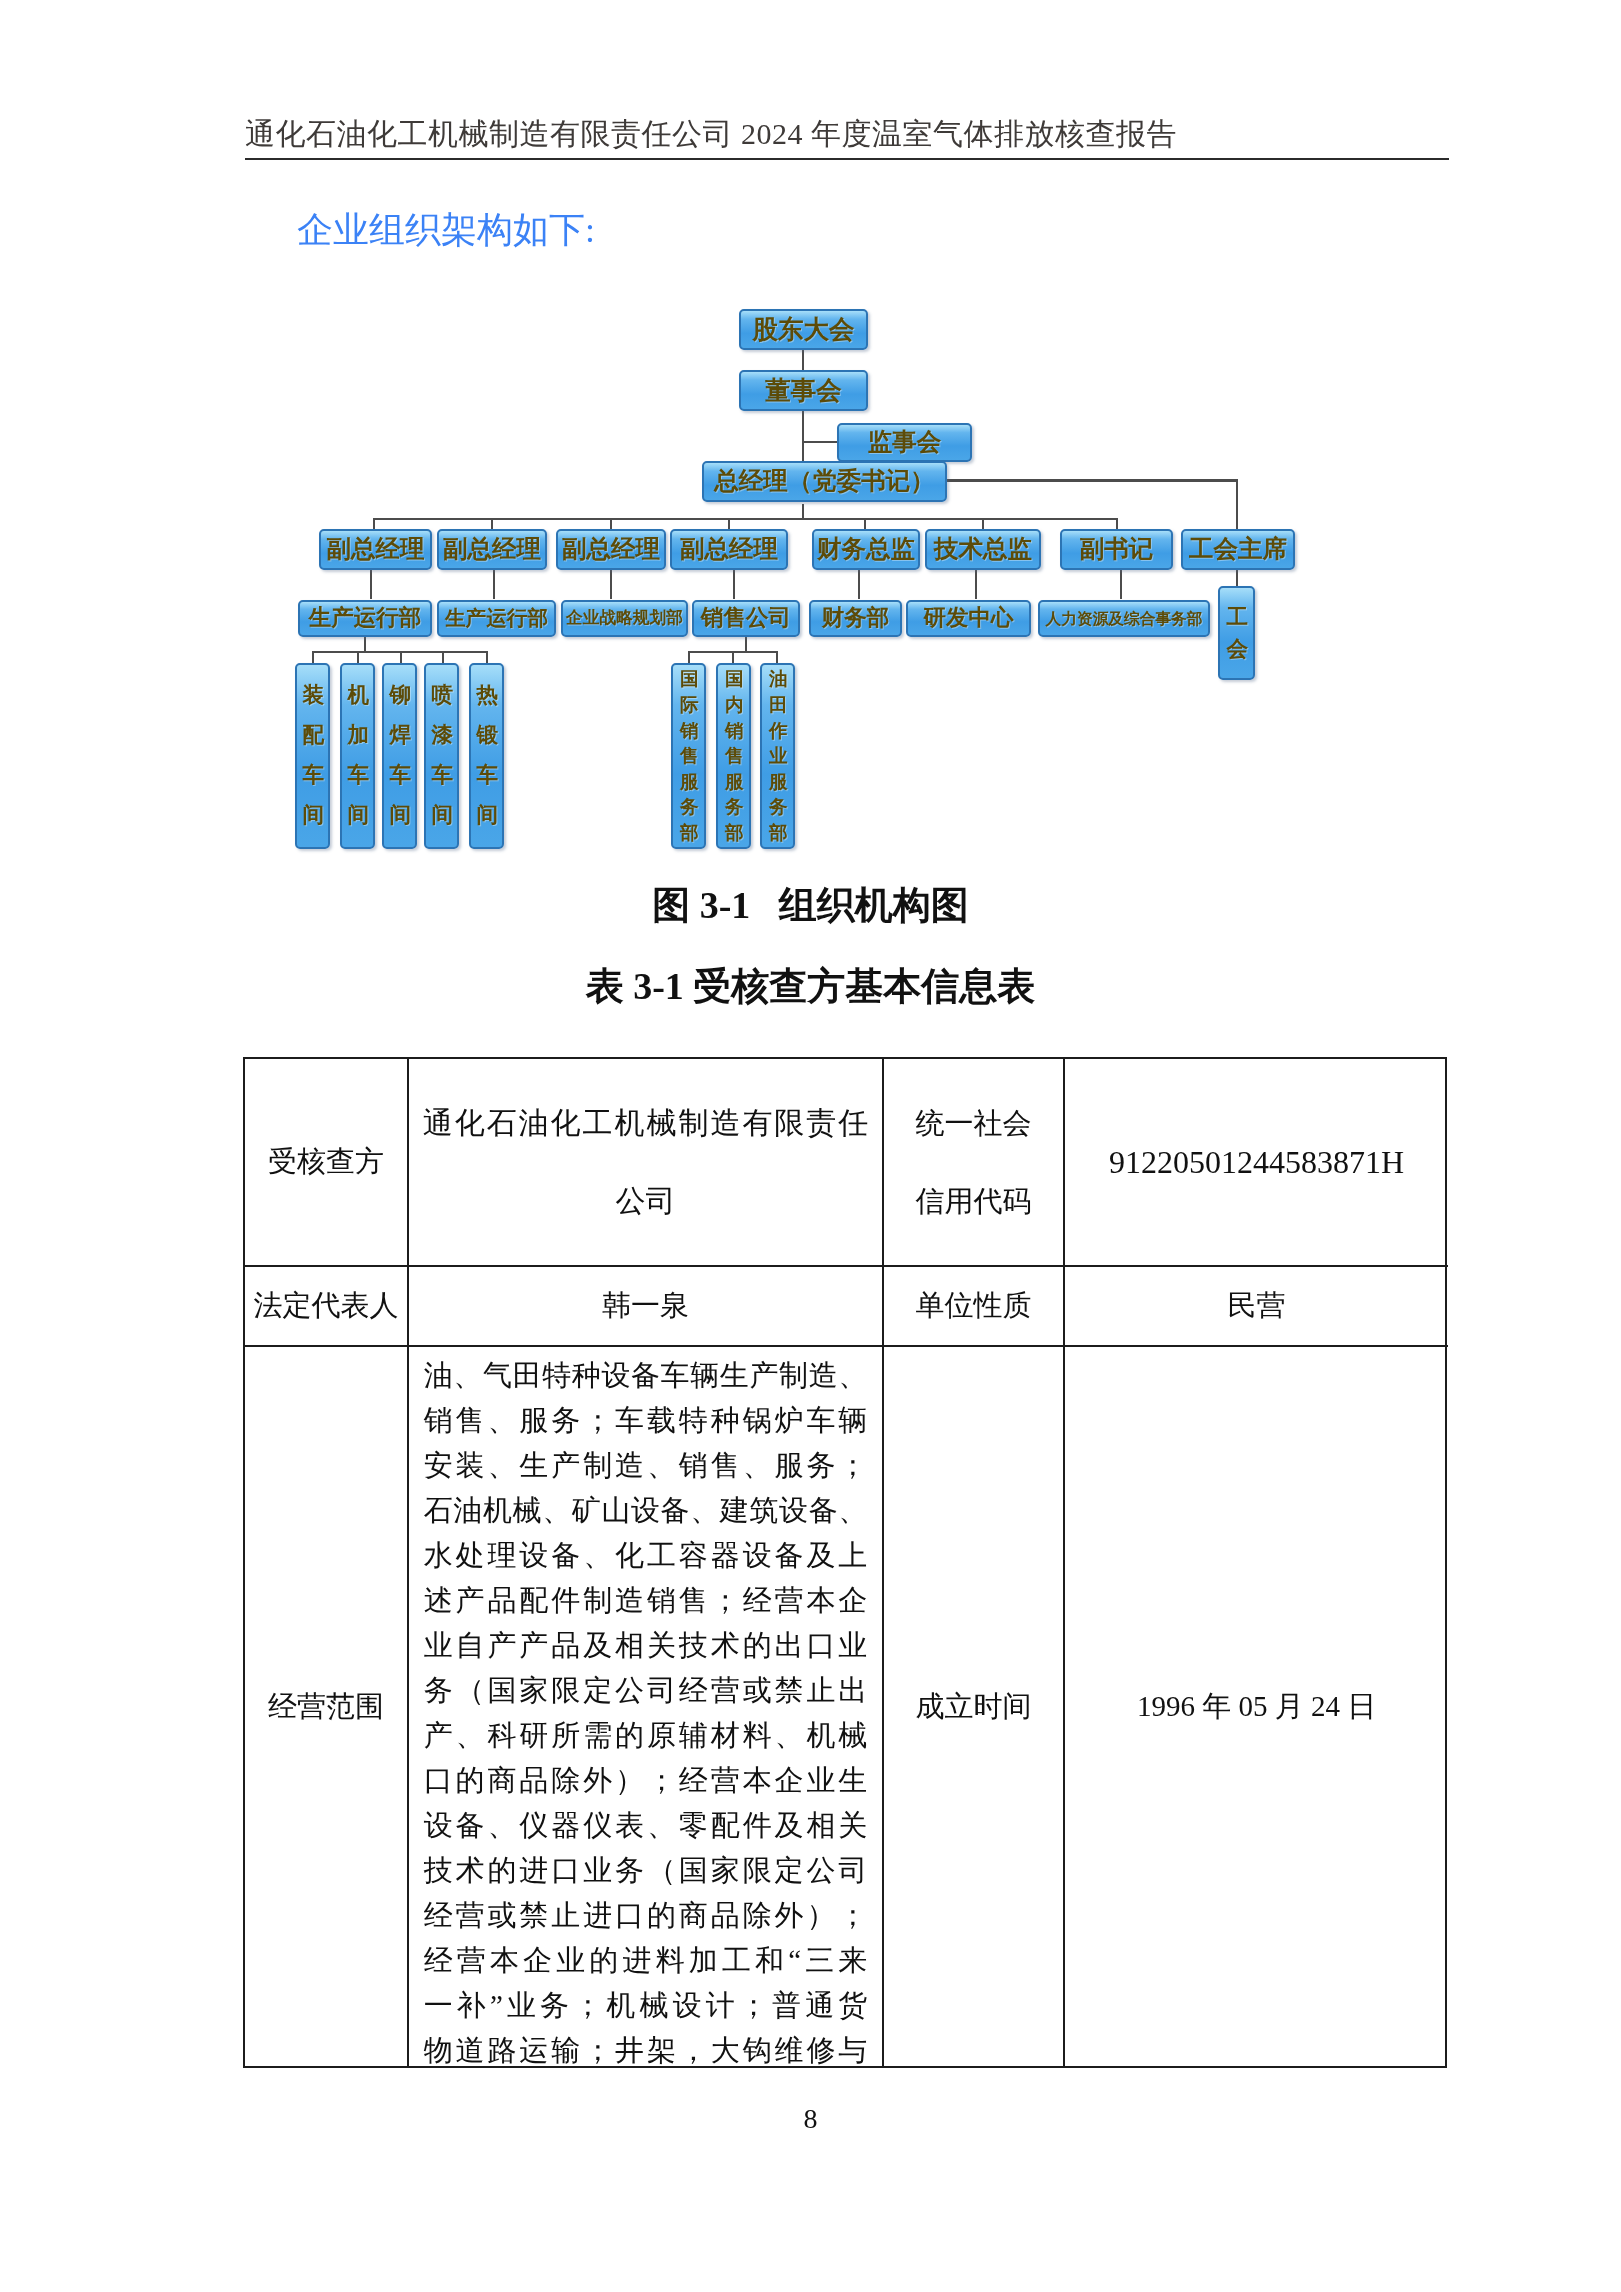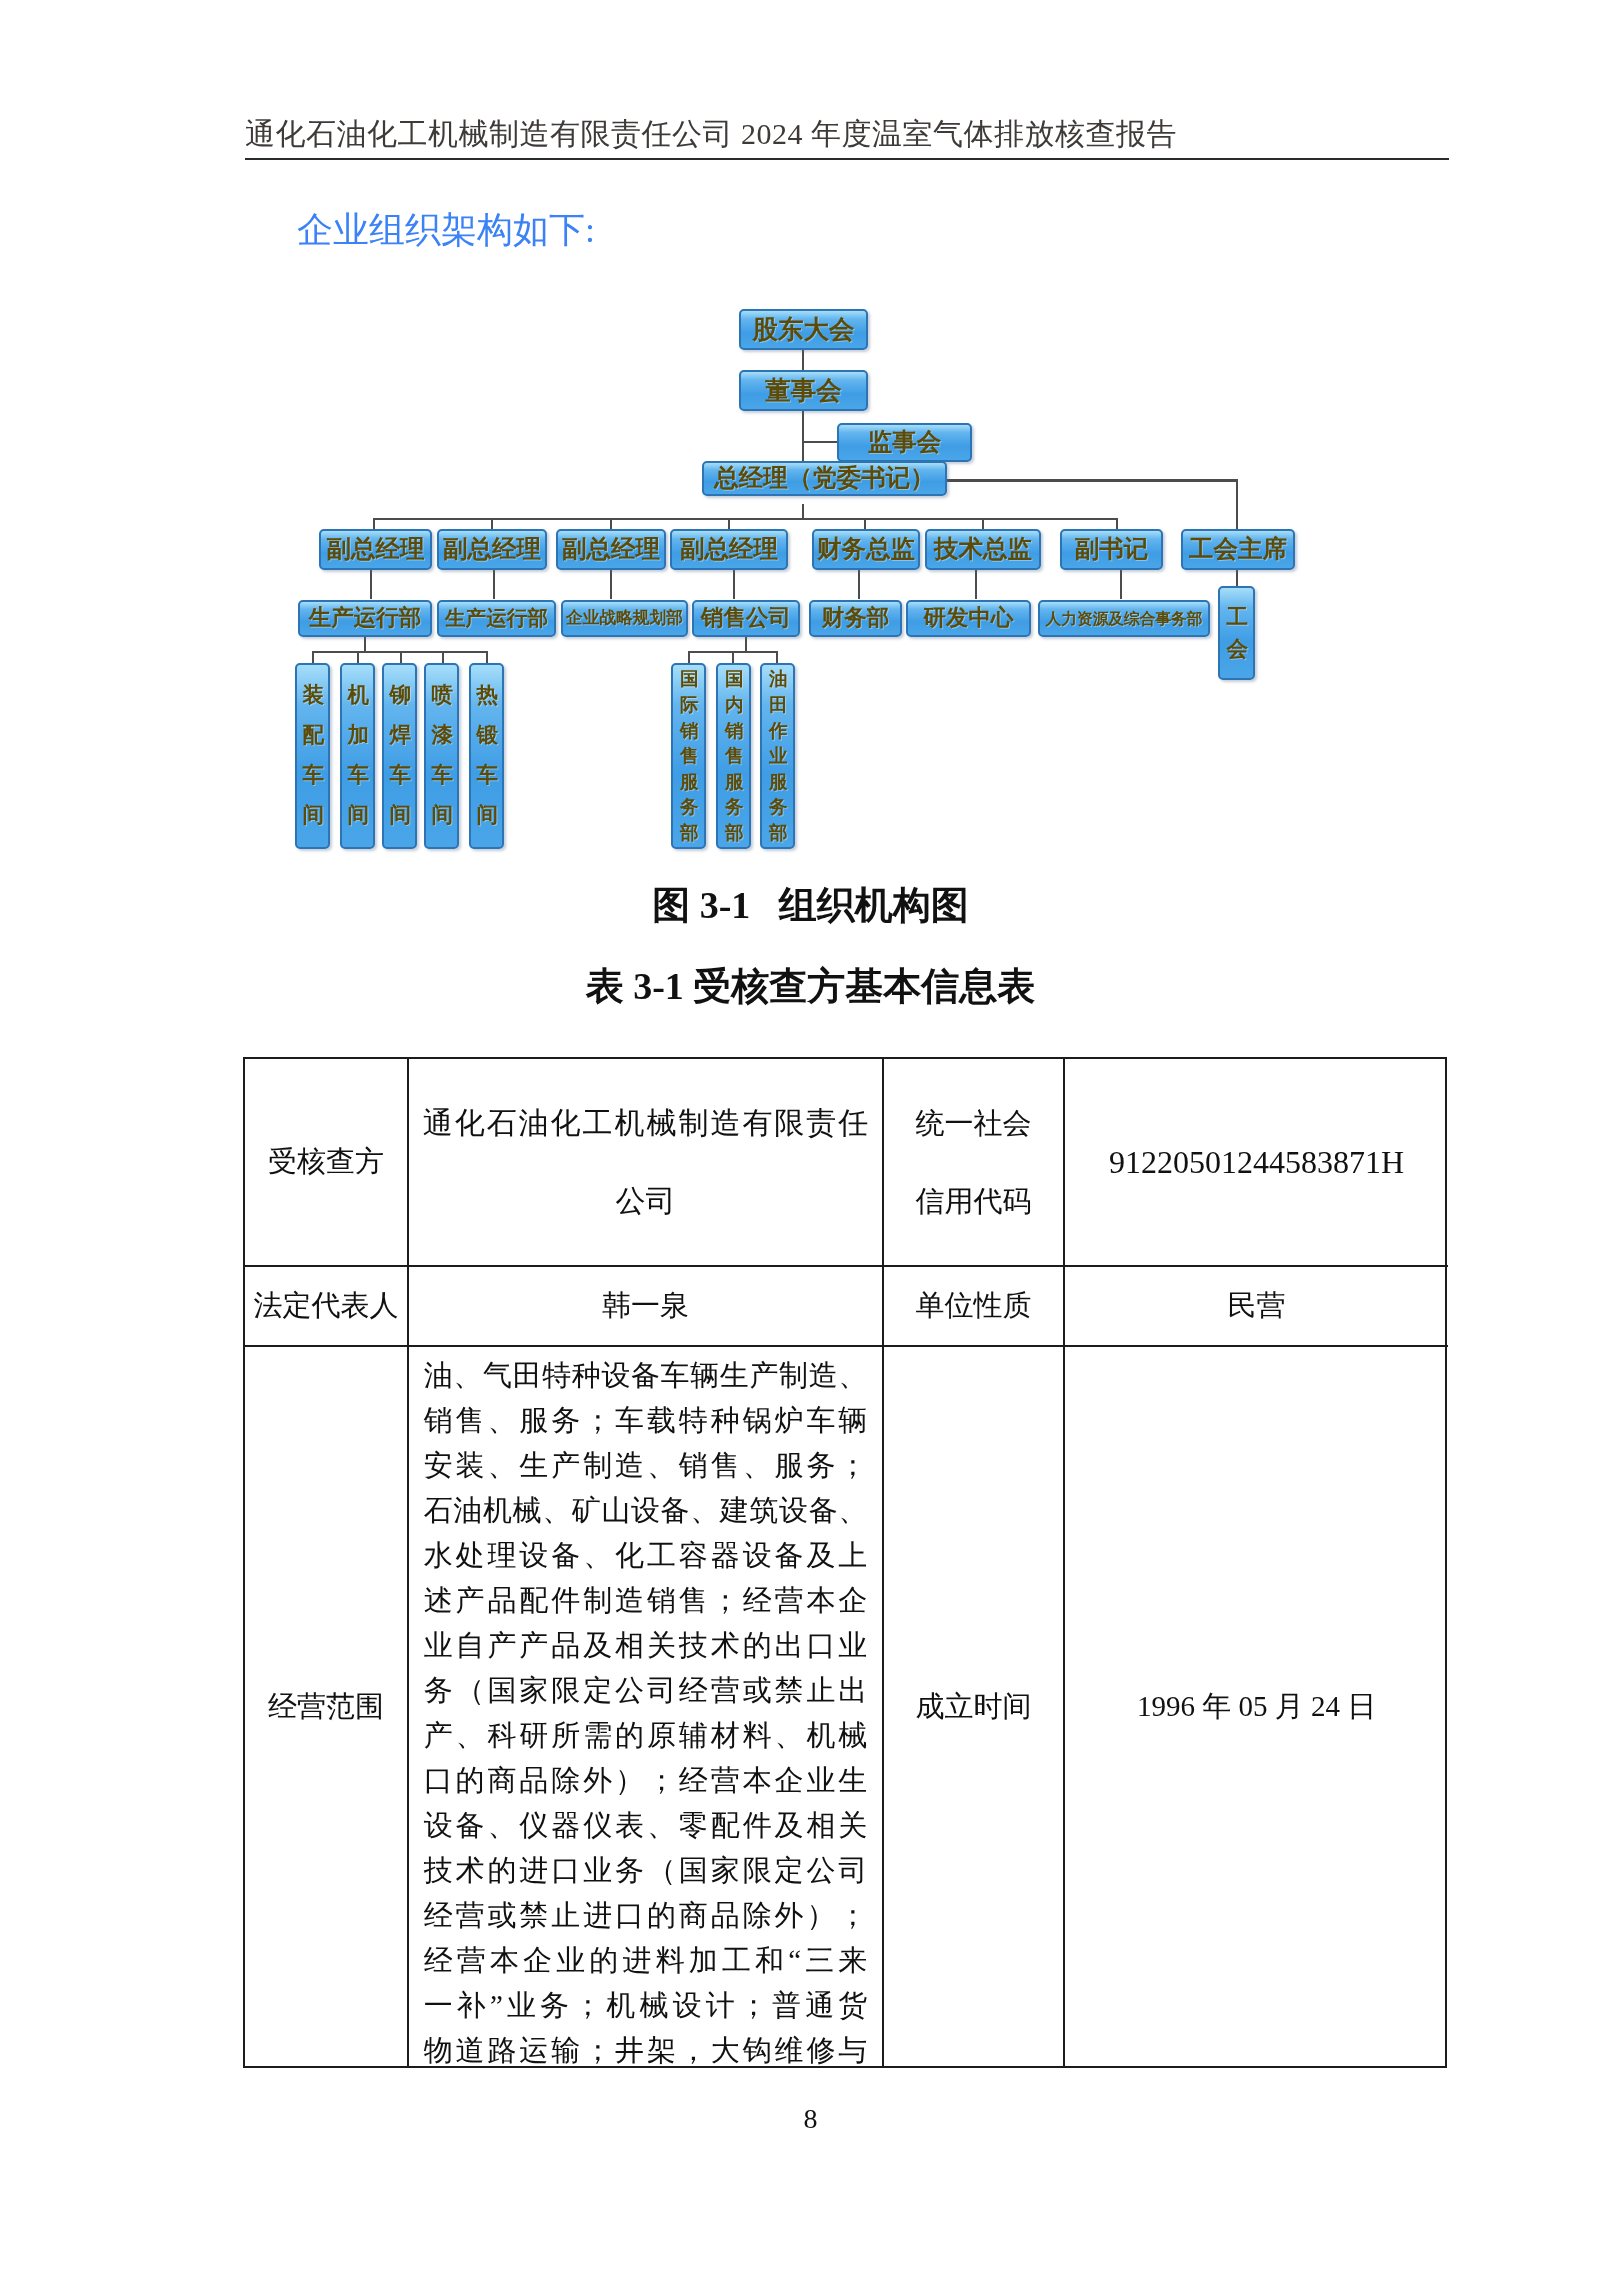--- a/index.html
+++ b/index.html
@@ -97,29 +97,29 @@
     <div class="cline" style="left:486px;top:651px;width:2px;height:11.8px;"></div>
     <div class="cline" style="left:745px;top:637px;width:2px;height:13.7px;"></div>
     <div class="cline" style="left:688px;top:651px;width:90px;height:2px;"></div>
     <div class="cline" style="left:688px;top:651px;width:2px;height:11.8px;"></div>
     <div class="cline" style="left:732px;top:651px;width:2px;height:11.8px;"></div>
     <div class="cline" style="left:776px;top:651px;width:2px;height:11.8px;"></div>
 
     <div class="obox" style="left:739px;top:309px;width:129px;height:41px;font-size:25.5px;text-align:right;">股东大会</div>
     <div class="obox" style="left:739px;top:370px;width:129px;height:41px;font-size:25.5px;">董事会</div>
     <div class="obox" style="left:837px;top:423px;width:135px;height:39px;font-size:24.5px;">监事会</div>
-    <div class="obox" style="left:702px;top:461px;width:245px;height:35px;font-size:24.5px;">总经理（党委书记）</div>
+    <div class="obox" style="left:702px;top:461px;width:245px;height:41px;font-size:24.5px;">总经理（党委书记）</div>
 
     <div class="obox" style="left:319px;top:529px;width:113px;height:41px;font-size:24.5px;">副总经理</div>
     <div class="obox" style="left:437px;top:529px;width:110px;height:41px;font-size:24.5px;">副总经理</div>
     <div class="obox" style="left:556px;top:529px;width:110px;height:41px;font-size:24.5px;">副总经理</div>
     <div class="obox" style="left:670px;top:529px;width:118px;height:41px;font-size:24.5px;">副总经理</div>
     <div class="obox" style="left:812px;top:529px;width:108px;height:41px;font-size:24.5px;">财务总监</div>
     <div class="obox" style="left:925px;top:529px;width:116px;height:41px;font-size:24.5px;">技术总监</div>
-    <div class="obox" style="left:1060px;top:529px;width:103px;height:41px;font-size:24.5px;">副书记</div>
+    <div class="obox" style="left:1060px;top:529px;width:113px;height:41px;font-size:24.5px;">副书记</div>
     <div class="obox" style="left:1181px;top:529px;width:114px;height:41px;font-size:24.5px;">工会主席</div>
 
     <div class="obox" style="left:298px;top:600px;width:134px;height:37px;font-size:22.5px;">生产运行部</div>
     <div class="obox" style="left:437px;top:600px;width:119px;height:37px;font-size:20.6px;">生产运行部</div>
     <div class="obox" style="left:561px;top:600px;width:127px;height:37px;font-size:16.7px;">企业战略规划部</div>
     <div class="obox" style="left:692px;top:600px;width:108px;height:37px;font-size:22.5px;">销售公司</div>
     <div class="obox" style="left:809px;top:600px;width:93px;height:37px;font-size:22.5px;">财务部</div>
     <div class="obox" style="left:906px;top:600px;width:125px;height:37px;font-size:22.5px;">研发中心</div>
     <div class="obox" style="left:1038px;top:600px;width:172px;height:37px;font-size:15.7px;">人力资源及综合事务部</div>
     <div class="obox" style="left:1218px;top:586px;width:37px;height:94px;font-size:21.6px;">

